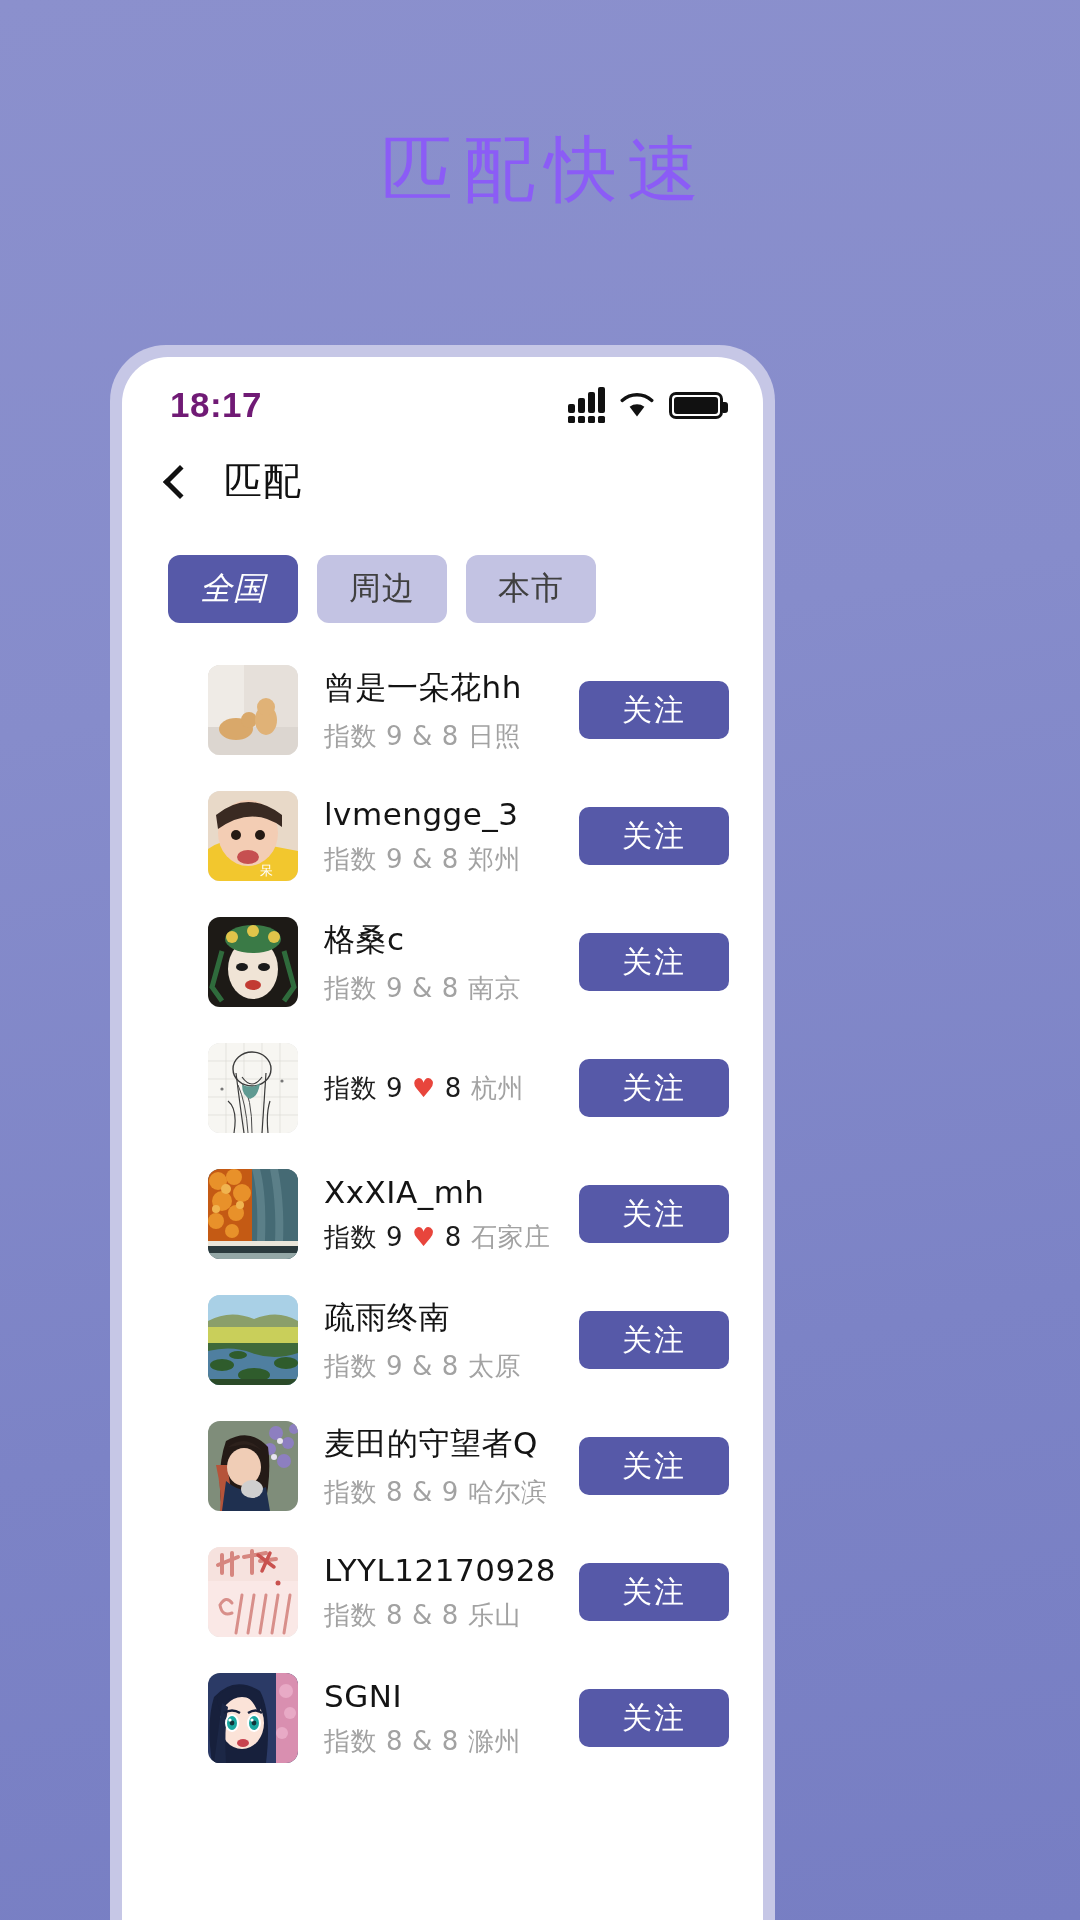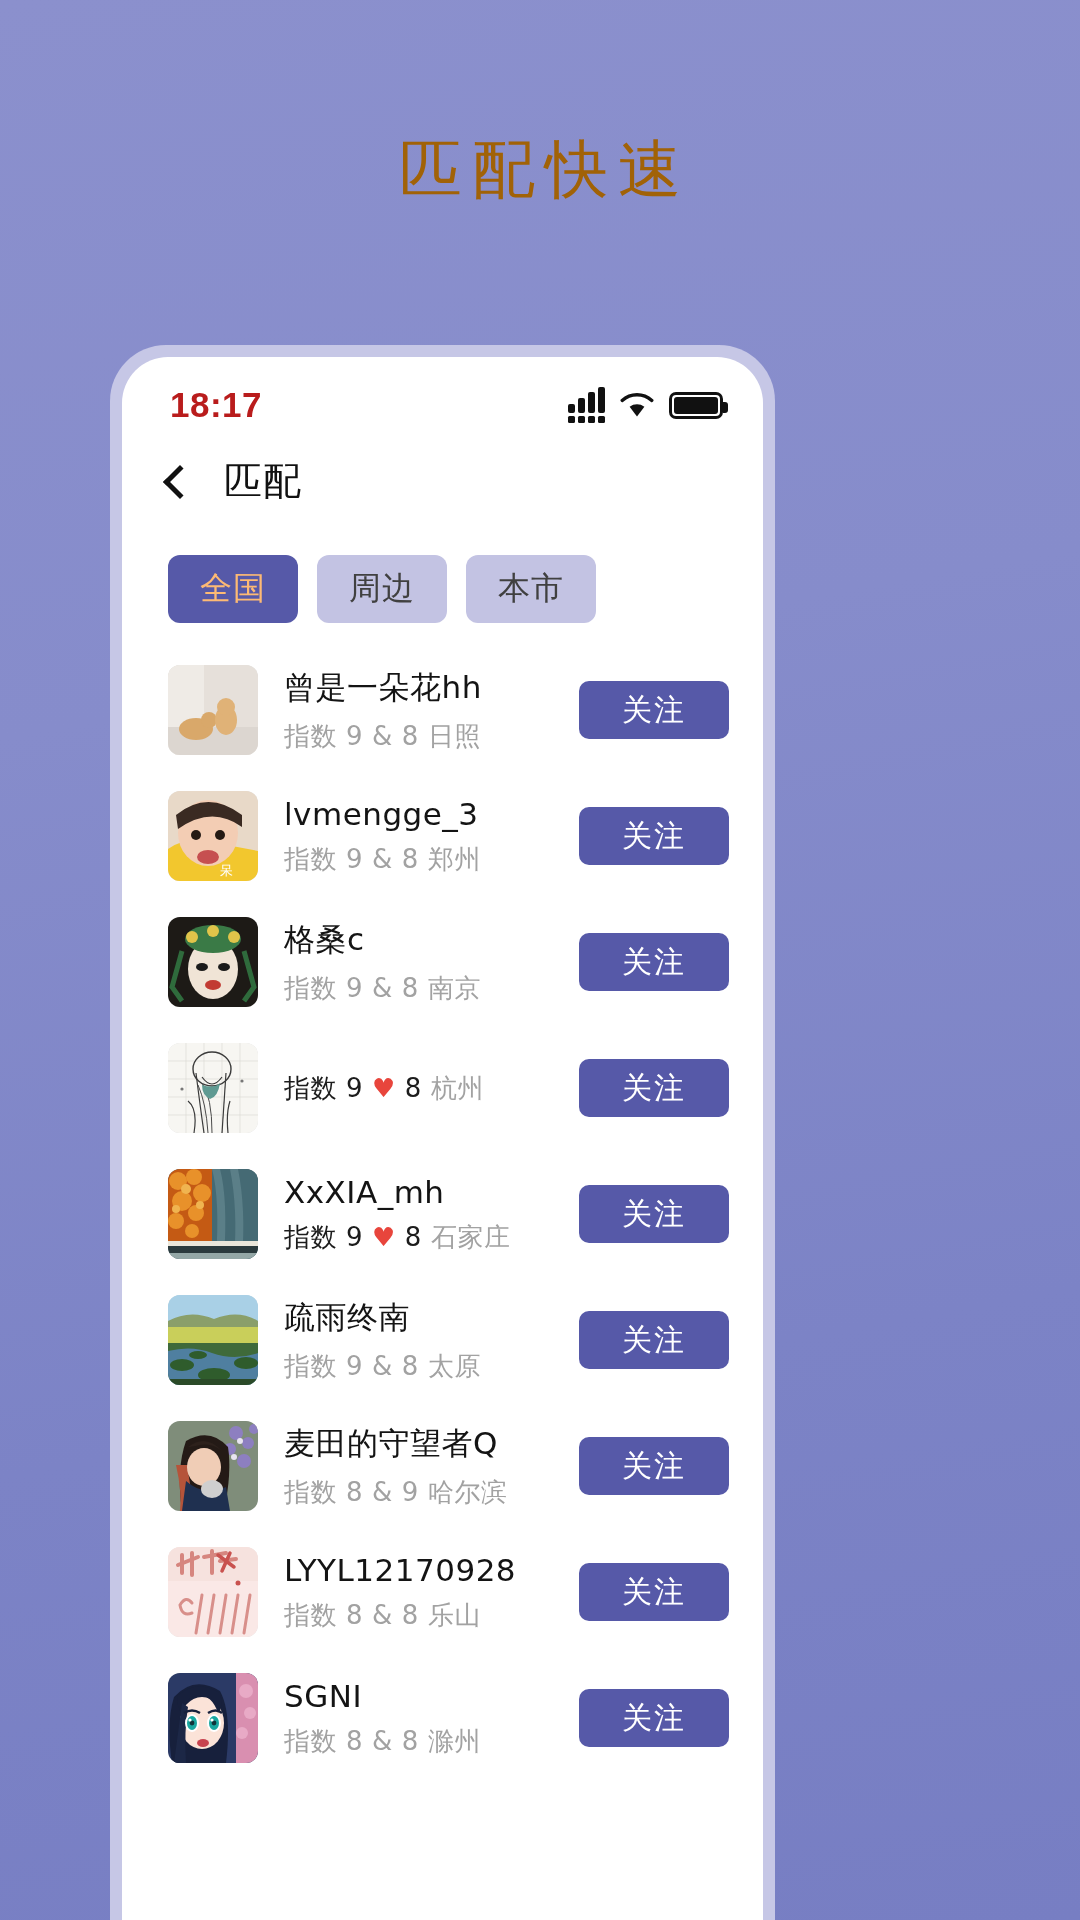--- a/index.html
+++ b/index.html
@@ -16,22 +16,22 @@
   
   .hero {
     position: absolute;
     top: 0; left: 0; right: 0;
     height: 340px;
     display: flex;
     align-items: center;
     justify-content: center;
   }
   .hero-title {
-    color: #a16207;
-    font-size: 63px;
+    color: #8b5cf6;
+    font-size: 72px;
     font-weight: 400;
     letter-spacing: 10px;
     text-indent: 10px;
     line-height: 1.1;
     font-family: "DejaVu Sans", "Liberation Sans", sans-serif;
   }
 
   
   .phone-frame {
     position: absolute;
@@ -57,21 +57,21 @@
   .status-bar {
     height: 78px;
     display: flex;
     align-items: center;
     justify-content: space-between;
     padding: 18px 40px 0 48px;
   }
   .status-time {
     font-size: 35px;
     font-weight: 700;
-    color: #b91c1c;
+    color: #701a75;
     letter-spacing: 0.5px;
     font-family: "Liberation Sans", sans-serif;
   }
   .status-icons {
     display: flex;
     align-items: center;
     gap: 15px;
   }
 
   .signal {
@@ -163,26 +163,28 @@
     justify-content: center;
     font-size: 32px;
     font-family: "DejaVu Sans", "Liberation Sans", sans-serif;
     letter-spacing: 1px;
     background: #c3c3e3;
     color: #404040;
     padding: 0 26px;
   }
   .chip.active {
     background: #5659a8;
-    color: #fdba74;
+    color: #ffffff;
+    font-style: italic;
   }
 
   
   .user-list {
-    padding: 0 0 0 0;
+    padding: 0 0 0 16px;
+    margin-left: 24px;
   }
   .user-row {
     display: flex;
     align-items: center;
     height: 126px;
     padding: 0 34px 0 46px;
   }
   .avatar {
     width: 90px; height: 90px;
     border-radius: 12px;

